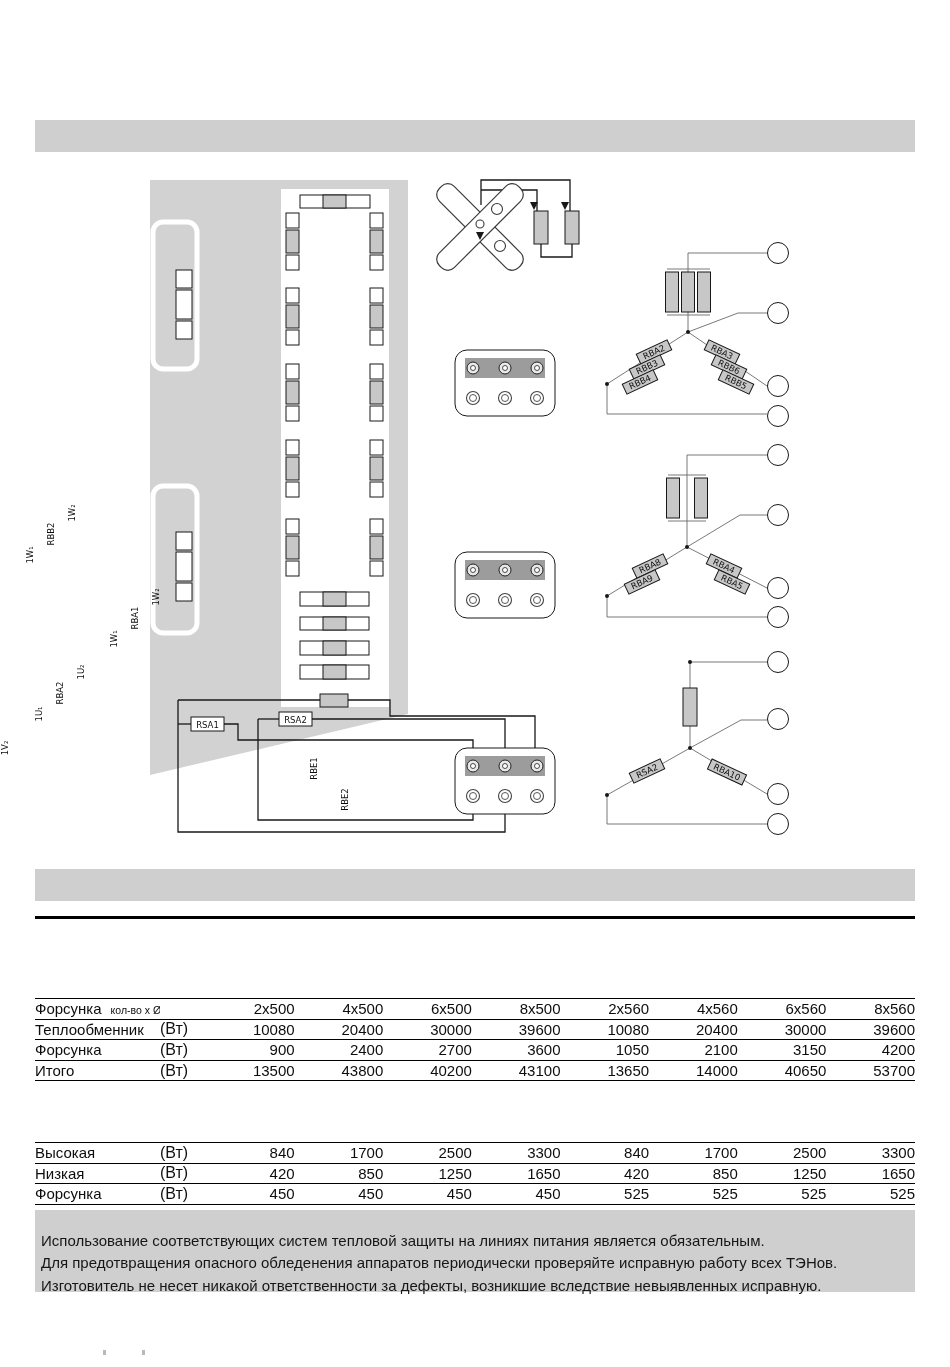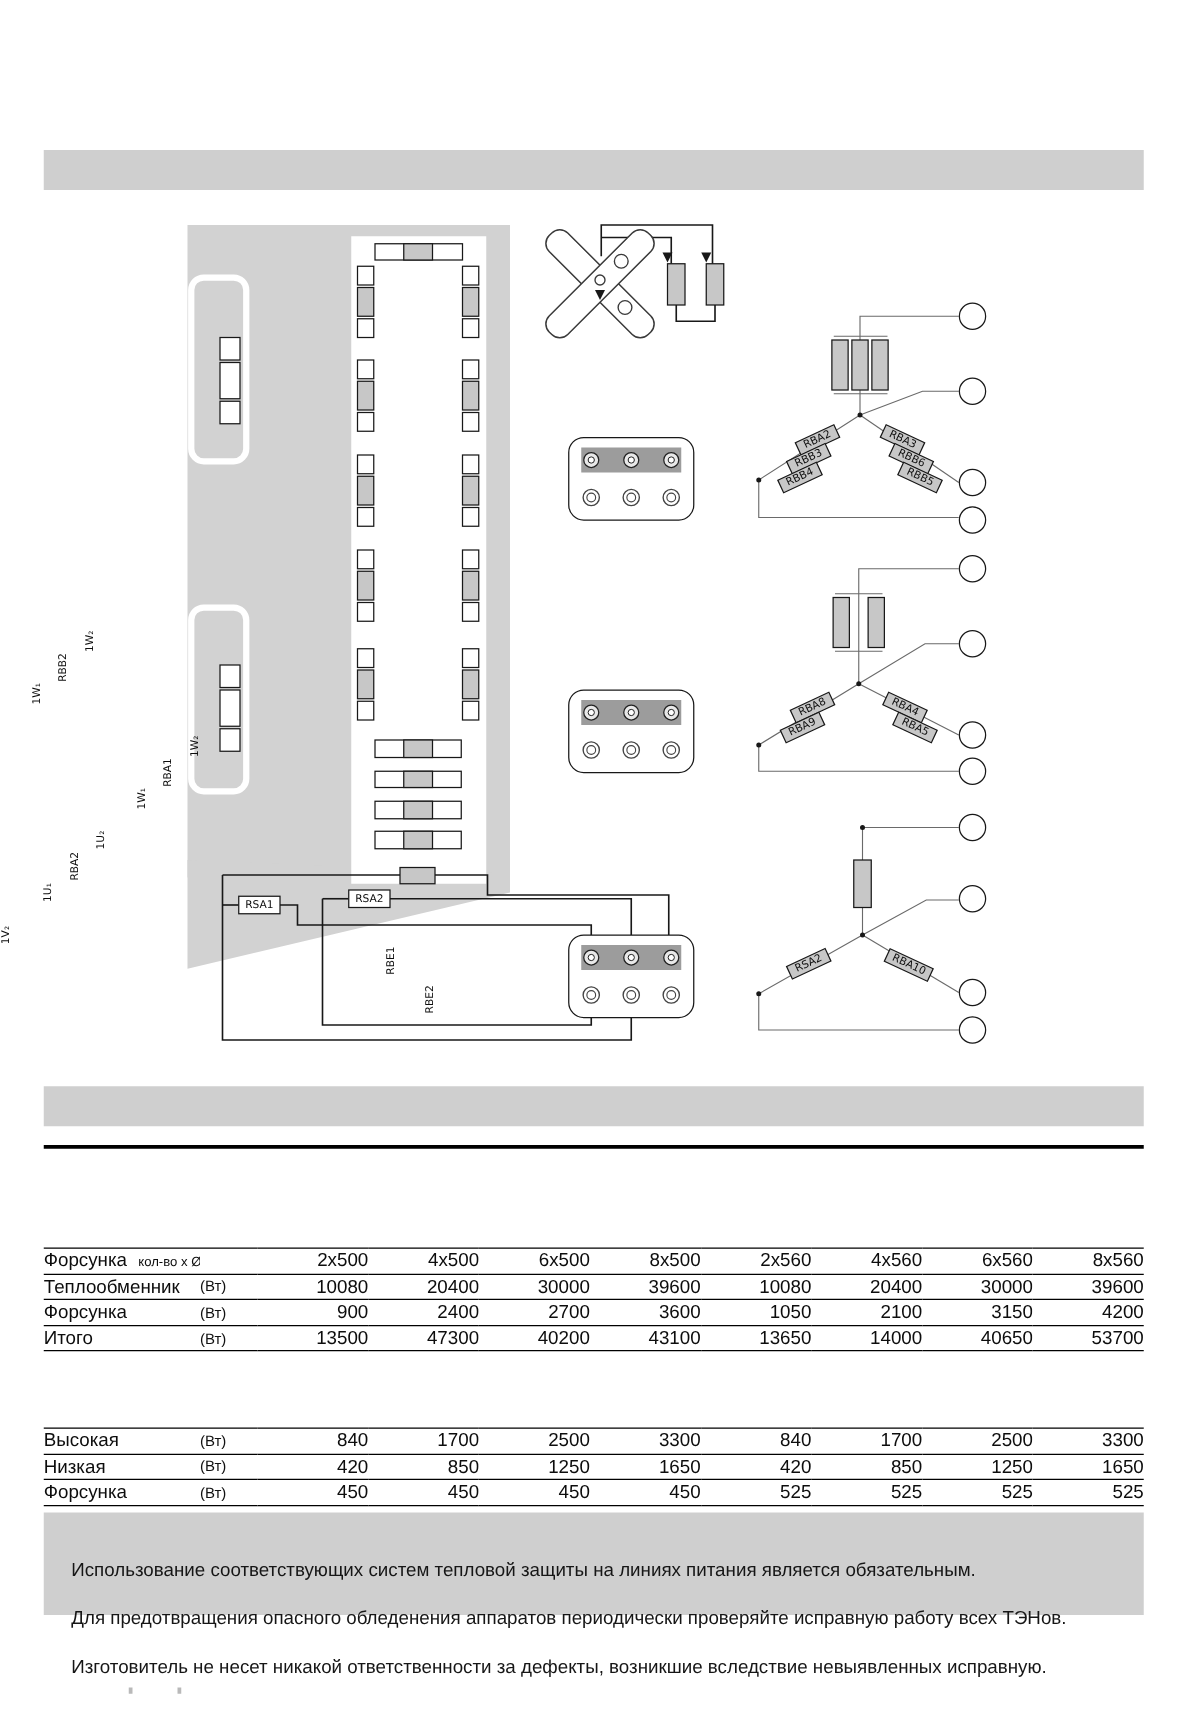--- a/index.html
+++ b/index.html
@@ -17,28 +17,28 @@
   #diag .cut{fill:none;stroke:#ffffff;stroke-width:5;}
   #diag text{font-family:"DejaVu Sans",sans-serif;font-size:8.5px;fill:#0d0d0d;text-anchor:middle;dominant-baseline:central;}
   #diag .dot{fill:#181818;}
   #diag .arrow{fill:#181818;}
   #diag .strip{fill:#9c9c9c;}
   
   table.spec{position:absolute;left:35px;width:880px;border-collapse:collapse;table-layout:fixed;}
   table.spec td{border-top:1.6px solid #000;height:19.6px;padding:0;vertical-align:middle;white-space:nowrap;overflow:hidden;}
   table.spec tr:last-child td{border-bottom:1.6px solid #000;}
   td.lbl{font-size:15px;padding-left:2px;}
-  td.unit{font-size:12px;color:#111;}
+  td.unit{font-size:16px;color:#111;}
   td.num{font-size:15px;text-align:right;padding-right:33px;}
   #tbl1{top:998px;}
   #tbl2{top:1118px;margin-top:24px;}
   .sub{font-size:10.5px;margin-left:9px;}
   
   #notice{left:35px;top:1210px;width:880px;height:82px;background:#cfcfcf;box-sizing:border-box;padding:20px 10px 0 6px;}
-  #notice p{margin:16px;font-size:15px;line-height:22.4px;color:#161616;}
+  #notice p{margin:0;font-size:15px;line-height:22.4px;color:#161616;}
   .artifact{position:absolute;width:3px;height:5px;background:#b9b9b9;}
 </style>
 </head>
 <body>
 
 <div class="abs graybar" style="left:35px;top:120px;width:880px;height:32px;"></div>
 <div class="abs graybar" style="left:35px;top:869px;width:880px;height:32px;"></div>
 <div class="abs divline" style="left:35px;top:916px;width:880px;height:2.5px;"></div>
 
 <svg id="diag" viewBox="0 160 950 700">
@@ -389,21 +389,21 @@
     <td class="num">3600</td>
     <td class="num">1050</td>
     <td class="num">2100</td>
     <td class="num">3150</td>
     <td class="num">4200</td>
   </tr>
   <tr>
     <td class="lbl">Итого</td>
     <td class="unit">(Вт)</td>
     <td class="num">13500</td>
-    <td class="num">47300</td>
+    <td class="num">43800</td>
     <td class="num">40200</td>
     <td class="num">43100</td>
     <td class="num">13650</td>
     <td class="num">14000</td>
     <td class="num">40650</td>
     <td class="num">53700</td>
   </tr>
 </tbody>
   </table>
 

